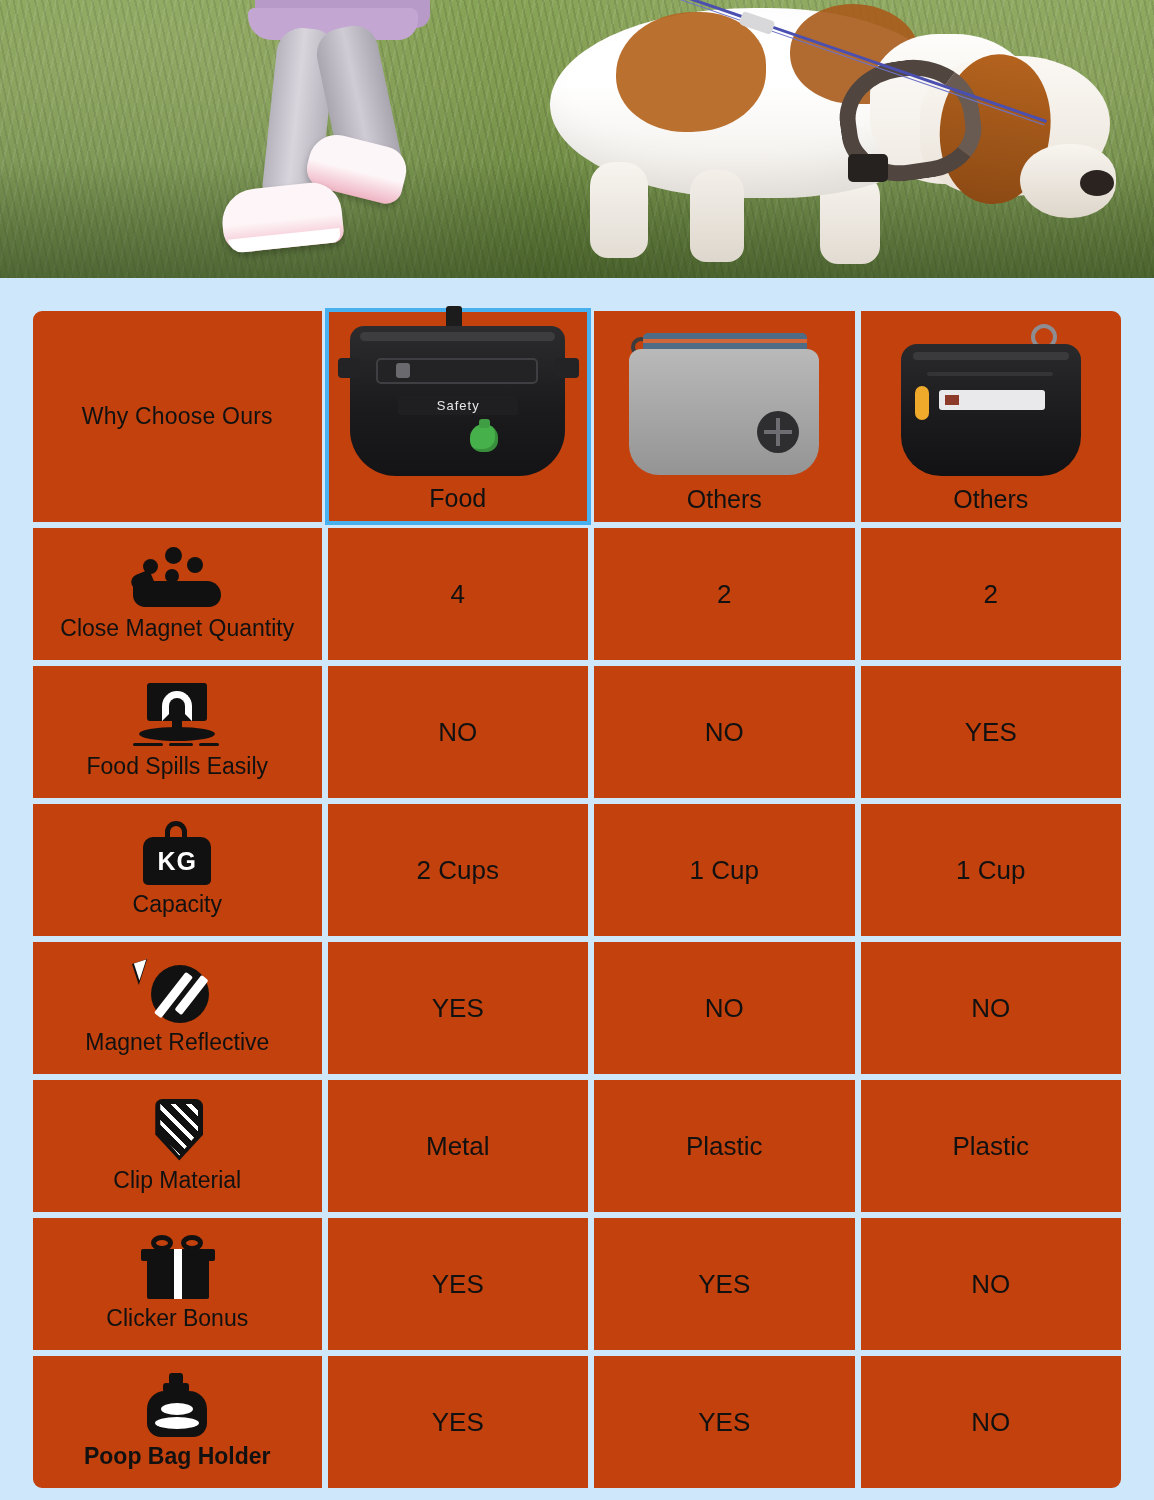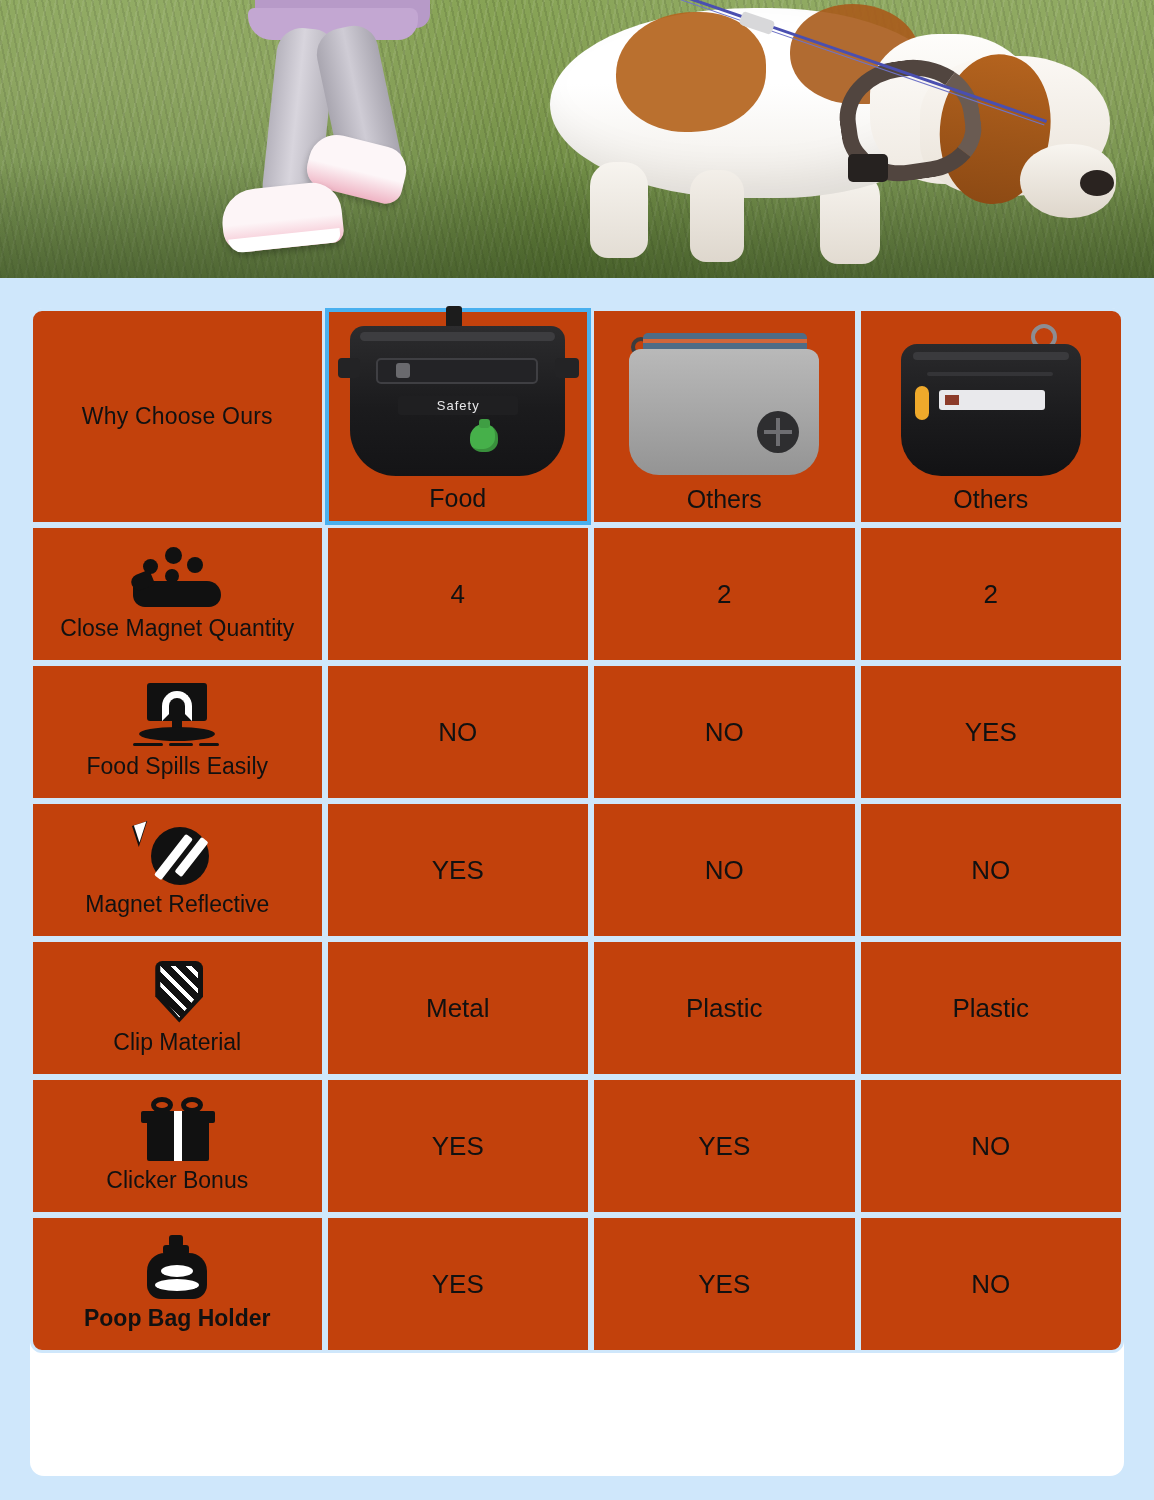--- a/index.html
+++ b/index.html
@@ -558,20 +558,35 @@
                   <div class="ln l3"></div>
               </div>
               <div class="feat-label">Food Spills Easily</div>
             </div>
           </td>
           <td class="val">NO</td>
           <td class="val">NO</td>
           <td class="val">YES</td>
         </tr>
 
+        <tr>
+          <td class="feature">
+            <div class="feat-wrap">
+              <div class="icon ic-kg">
+                <div class="handle"></div>
+                <div class="blk"></div>
+                <div class="txt">KG</div>
+              </div>
+              <div class="feat-label">Capacity</div>
+            </div>
+          </td>
+          <td class="val">2 Cups</td>
+          <td class="val">1 Cup</td>
+          <td class="val">1 Cup</td>
+        </tr>
 
         <tr>
           <td class="feature">
             <div class="feat-wrap">
               <div class="icon ic-ref">
                 <div class="circ"></div>
                 <div class="s s1"></div>
                 <div class="s s2"></div>
                 <div class="cursor"></div>
               </div>

